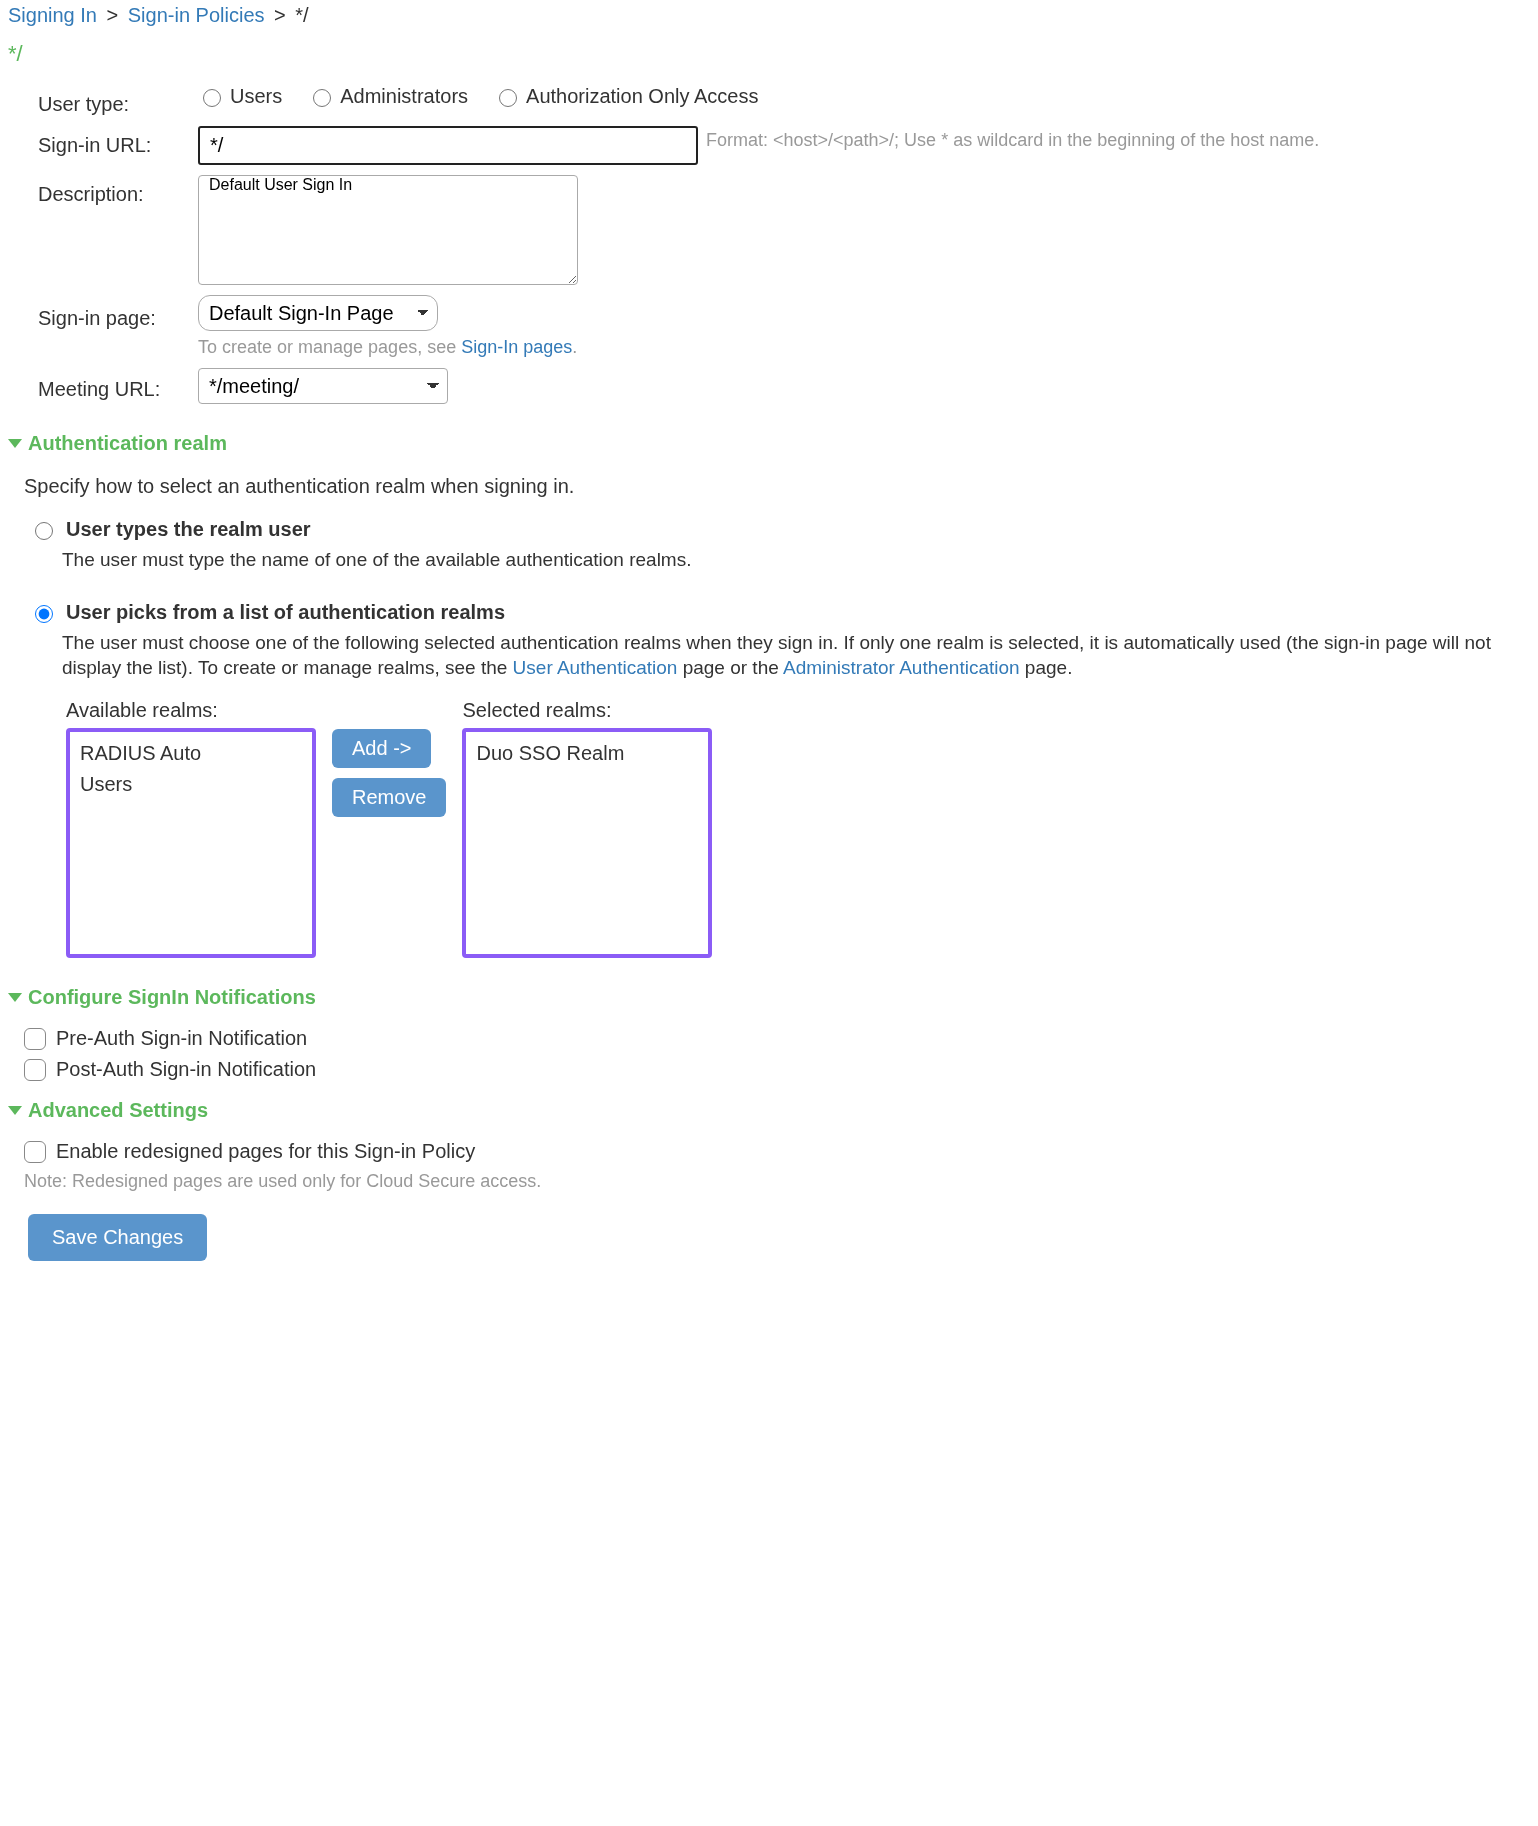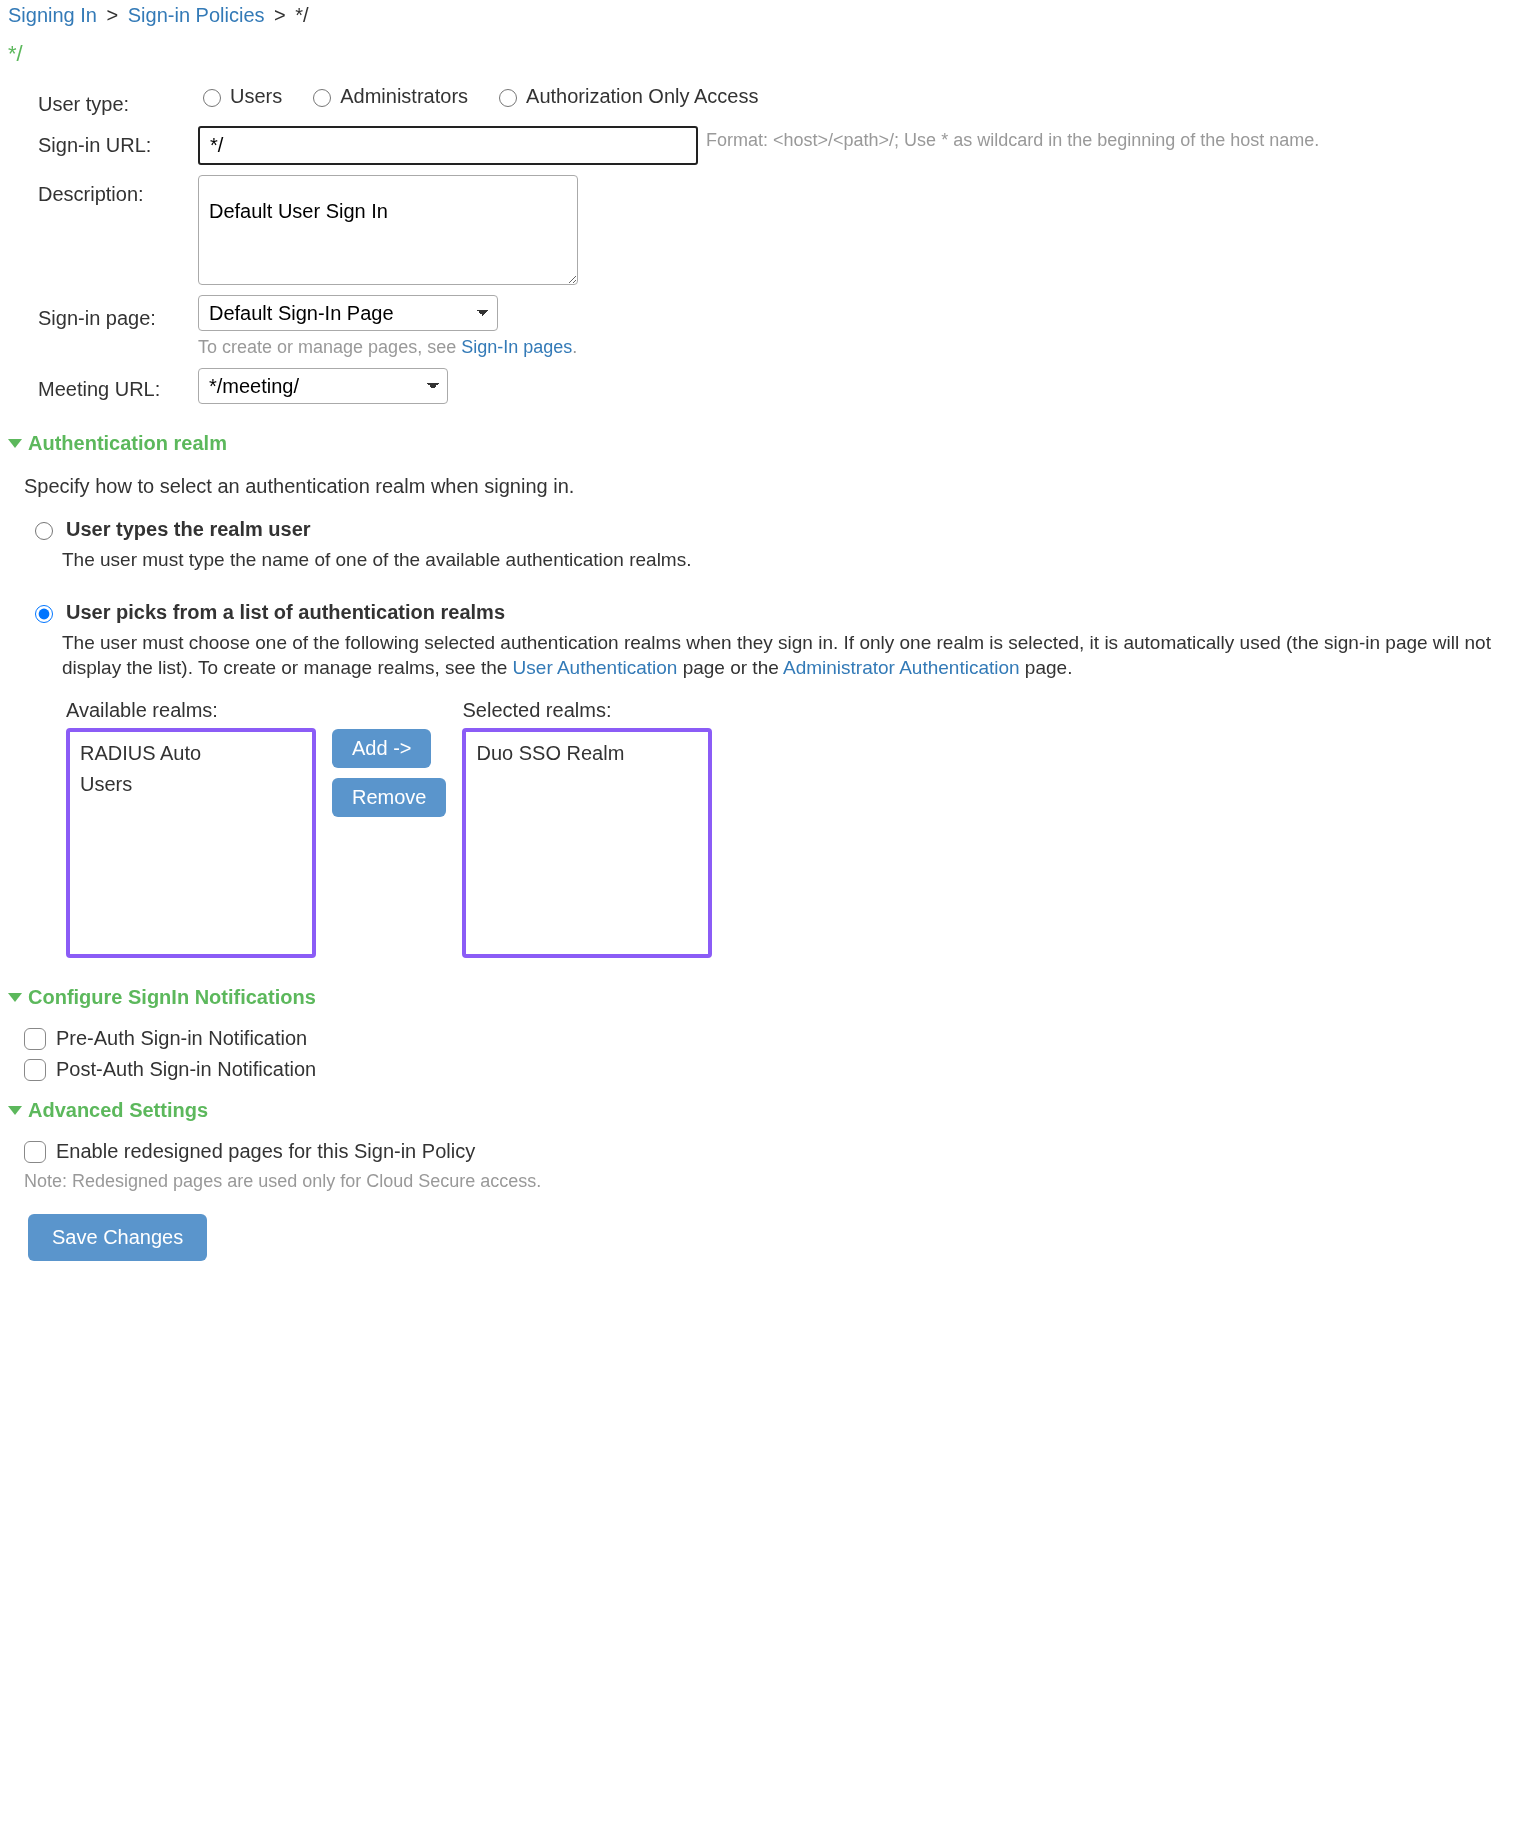--- a/index.html
+++ b/index.html
@@ -30,22 +30,22 @@
   .url-input {
     width: 500px;
     border: 2px solid #222 !important;
     border-radius: 6px;
   }
   textarea {
     width: 380px;
     height: 110px;
     border: 1px solid #aaa;
     border-radius: 4px;
-    padding: 24px 10px;
-    font-size: 20px;
+    padding: 0 10px;
+    font-size: 16px;
     font-family: inherit;
     resize: both;
   }
   select {
     border: 1px solid #aaa;
     border-radius: 4px;
     padding: 6px 30px 6px 10px;
     font-size: 20px;
     background: #fff;
     appearance: none;
@@ -160,21 +160,21 @@
   </div>
 
   <div class="form-row">
     <div class="form-label">Description:</div>
     <textarea style="">Default User Sign In</textarea>
   </div>
 
   <div class="form-row">
     <div class="form-label" style="padding-top:12px">Sign-in page:</div>
     <div>
-      <select style="width:300px;">
+      <select style="width:240px;border-radius:12px;">
         <option>Default Sign-In Page</option>
       </select>
       <div class="hint" style="margin-top:6px;">
         <span>To create or manage pages, see </span><a href="#">Sign-In pages</a><span>.</span>
       </div>
     </div>
   </div>
 
   <div class="form-row">
     <div class="form-label" style="padding-top:10px">Meeting URL:</div>

